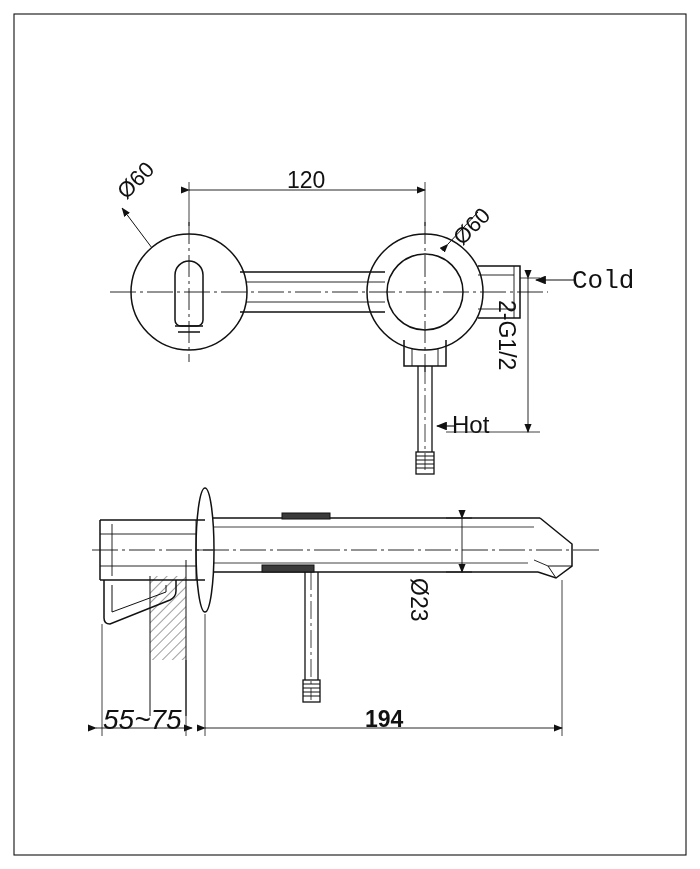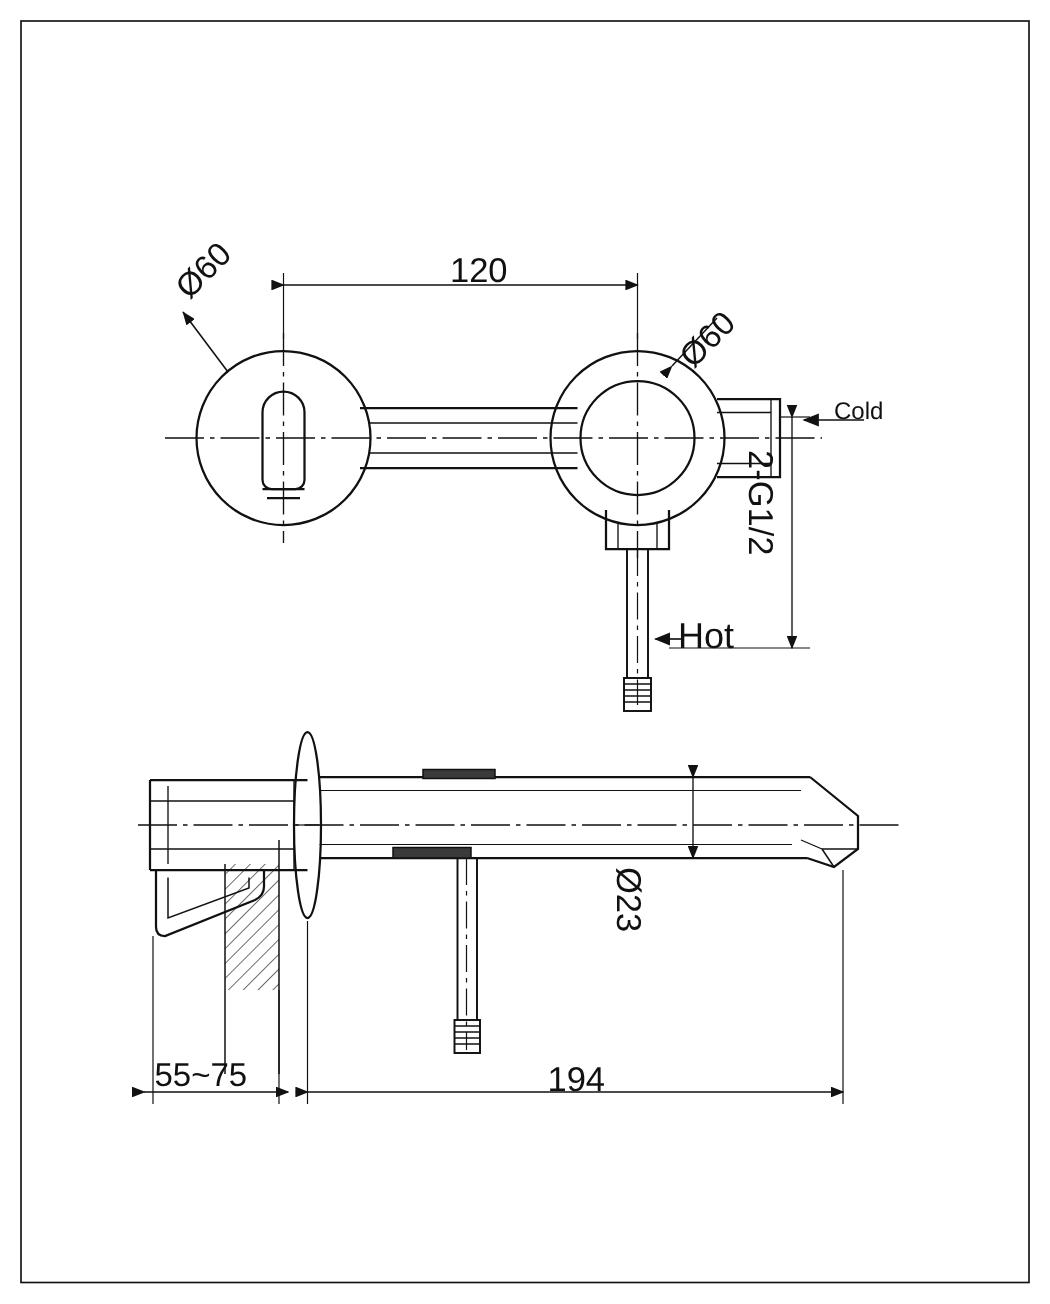--- a/index.html
+++ b/index.html
@@ -147,27 +147,27 @@
       <line x1="205" y1="614" x2="205" y2="736" stroke="#111" stroke-width="0.8"></line>
       <line x1="562" y1="580" x2="562" y2="736" stroke="#111" stroke-width="0.8"></line>
       <line x1="205" y1="728" x2="562" y2="728" stroke="#111" stroke-width="0.9" marker-start="url(#arr)" marker-end="url(#arr)"></line>
     </g>
   </svg>
 
   <div class="lbl" style="left:112px;top:186px;font-size:22px;transform:rotate(-45deg);transform-origin:left top;">Ø60</div>
 
   <div class="lbl" style="left:448px;top:232px;font-size:22px;transform:rotate(-45deg);transform-origin:left top;">Ø60</div>
 
-  <div class="lbl" style="left:300px;top:167px;font-size:23px;">120</div>
+  <div class="lbl" style="left:287px;top:167px;font-size:23px;">120</div>
 
   <div class="lbl" style="left:520px;top:300px;font-size:23px;transform:rotate(90deg);transform-origin:left top;">2-G1/2</div>
 
-  <div class="lbl" style="left:556px;top:266px;font-size:16px;">Cold</div>
+  <div class="lbl" style="left:572px;top:266px;font-size:26px;font-family:Liberation Mono, monospace;">Cold</div>
 
   <div class="lbl" style="left:452px;top:411px;font-size:24px;text-align:center;">Hot</div>
 
   <div class="lbl" style="left:432px;top:578px;font-size:23px;transform:rotate(90deg);transform-origin:left top;">Ø23</div>
 
-  <div class="lbl" style="left:103px;top:704px;font-size:22px;">55~75</div>
+  <div class="lbl" style="left:103px;top:704px;font-size:28px;font-style:italic;">55~75</div>
 
-  <div class="lbl" style="left:365px;top:706px;font-size:23px;">194</div>
+  <div class="lbl" style="left:365px;top:706px;font-size:23px;font-weight:bold;">194</div>
 
 </div>
 
 </body></html>

